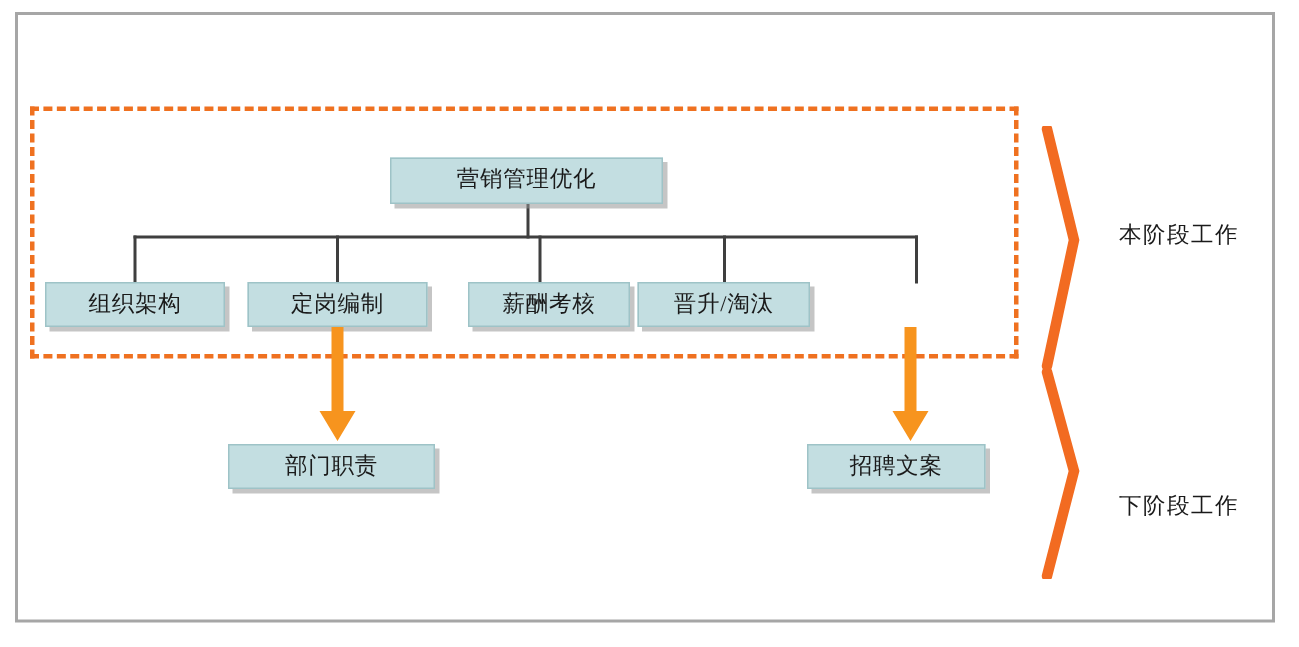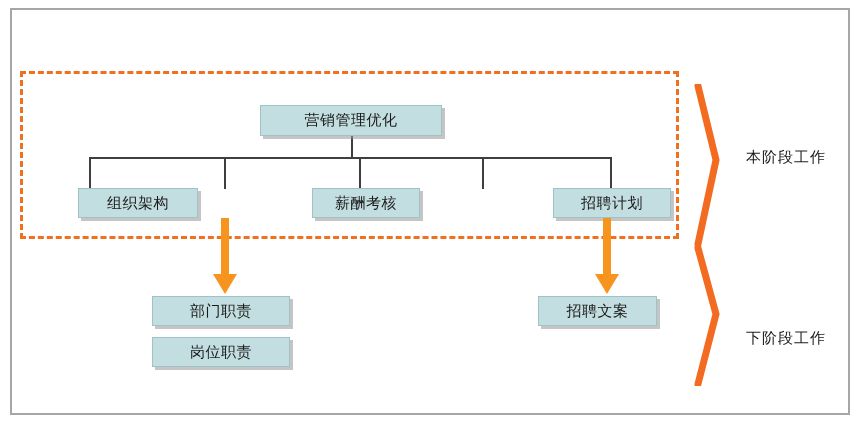--- a/index.html
+++ b/index.html
@@ -57,21 +57,21 @@
     justify-content: center;
     font-size: 15px;
     color: #1a1a1a;
     letter-spacing: 0.5px;
     white-space: nowrap;
     line-height: 1;
   }
 
   .node-root   { left: 260px; top: 105px; width: 182px; height: 31px; }
 
-  .node-l1-0 { left: 30px;  top: 188px; width: 120px; height: 30px; margin-left: 48px; }
+  .node-l1-0 { left: 30px;  top: 188px; width: 120px; height: 30px; }
   .node-l1-1 { left: 165px; top: 188px; width: 120px; height: 30px; }
   .node-l1-2 { left: 312px; top: 188px; width: 108px; height: 30px; }
   .node-l1-3 { left: 425px; top: 188px; width: 115px; height: 30px; }
   .node-l1-4 { left: 553px; top: 188px; width: 118px; height: 30px; }
 
   .node-b-0 { left: 152px; top: 296px; width: 138px; height: 30px; }
   .node-b-1 { left: 152px; top: 337px; width: 138px; height: 30px; }
   .node-b-2 { left: 538px; top: 296px; width: 119px; height: 30px; }
 
   
@@ -132,39 +132,39 @@
   <div class="conn conn-v-3"></div>
   <div class="conn conn-v-4"></div>
 
   <div class="node node-root">
     <span>营销管理优化</span>
   </div>
 
   <div class="node node-l1-0">
     <span>组织架构</span>
   </div>
+  <div class="node node-l1-1">
+    <span>定岗编制</span>
+  </div>
   <div class="node node-l1-2">
     <span>薪酬考核</span>
   </div>
-  <div class="node node-l1-4">
-    <span>招聘计划</span>
+  <div class="node node-l1-3">
+    <span>晋升/淘汰</span>
   </div>
 
   <svg class="arrow-down arrow-a" viewBox="0 0 26 76" preserveAspectRatio="none">
     <polygon points="9,0 17,0 17,56 25,56 13,76 1,56 9,56" fill="#f7941e"></polygon>
   </svg>
   <svg class="arrow-down arrow-b" viewBox="0 0 26 76" preserveAspectRatio="none">
     <polygon points="9,0 17,0 17,56 25,56 13,76 1,56 9,56" fill="#f7941e"></polygon>
   </svg>
 
   <div class="node node-b-0">
     <span>部门职责</span>
-  </div>
-  <div class="node node-b-1">
-    <span>岗位职责</span>
   </div>
   <div class="node node-b-2">
     <span>招聘文案</span>
   </div>
 
   <svg class="brace brace-top" viewBox="0 0 50 162" preserveAspectRatio="none">
     <polyline points="8,2 26,76 8,160" fill="none" stroke="#f26b21" stroke-width="7" stroke-linecap="round" stroke-linejoin="miter"></polyline>
   </svg>
   <svg class="brace brace-bottom" viewBox="0 0 50 140" preserveAspectRatio="none">
     <polyline points="8,2 26,68 8,138" fill="none" stroke="#f26b21" stroke-width="7" stroke-linecap="round" stroke-linejoin="miter"></polyline>

